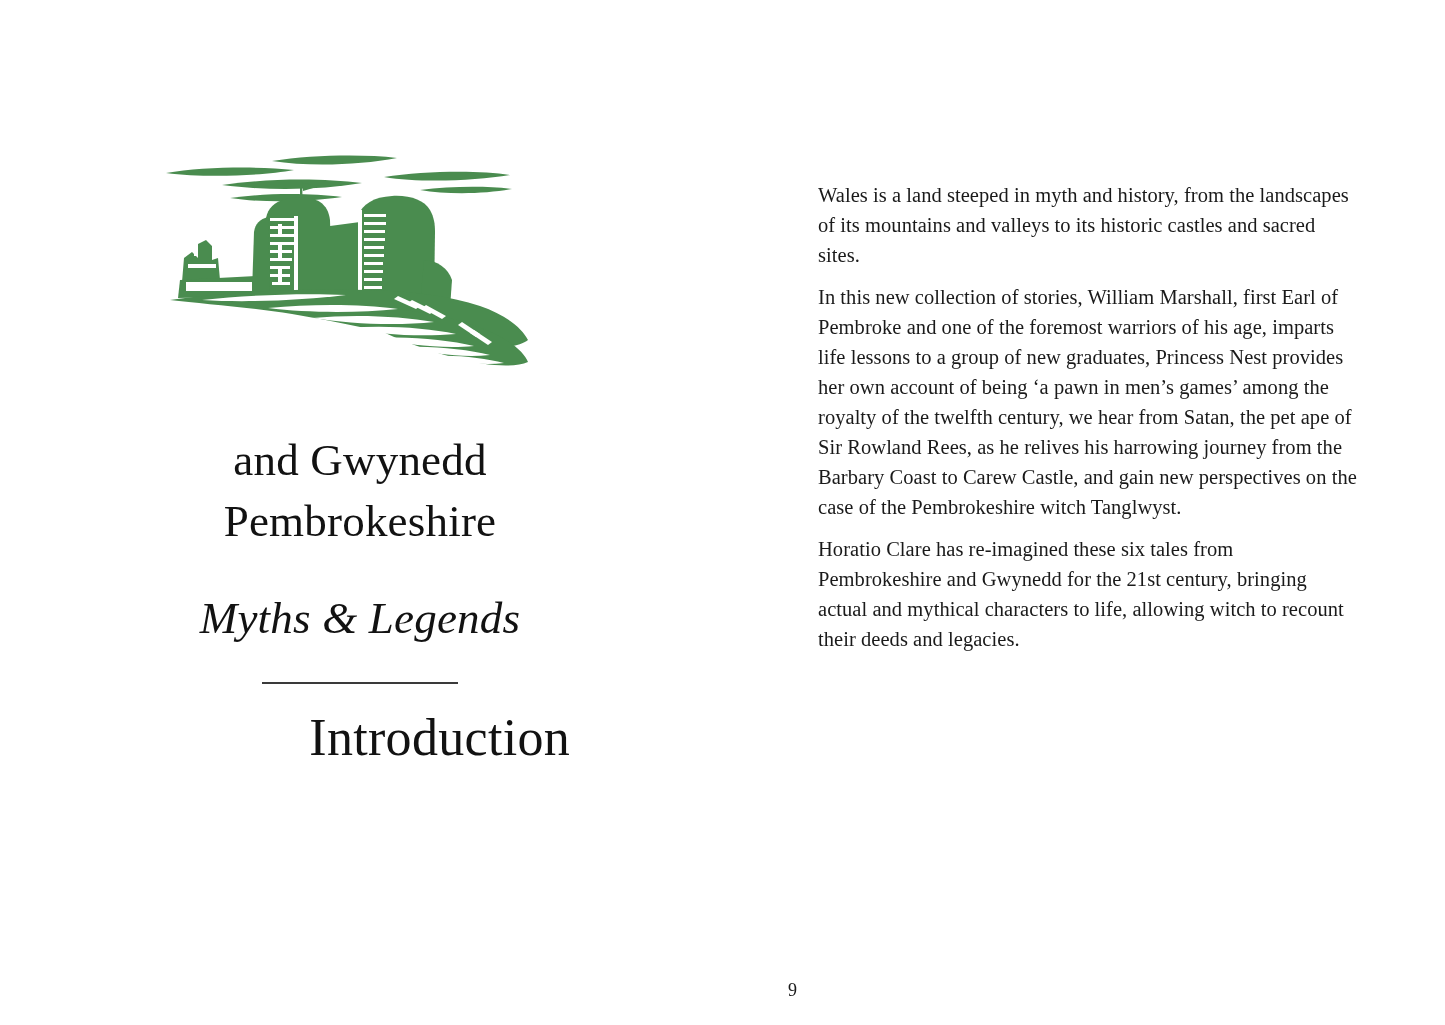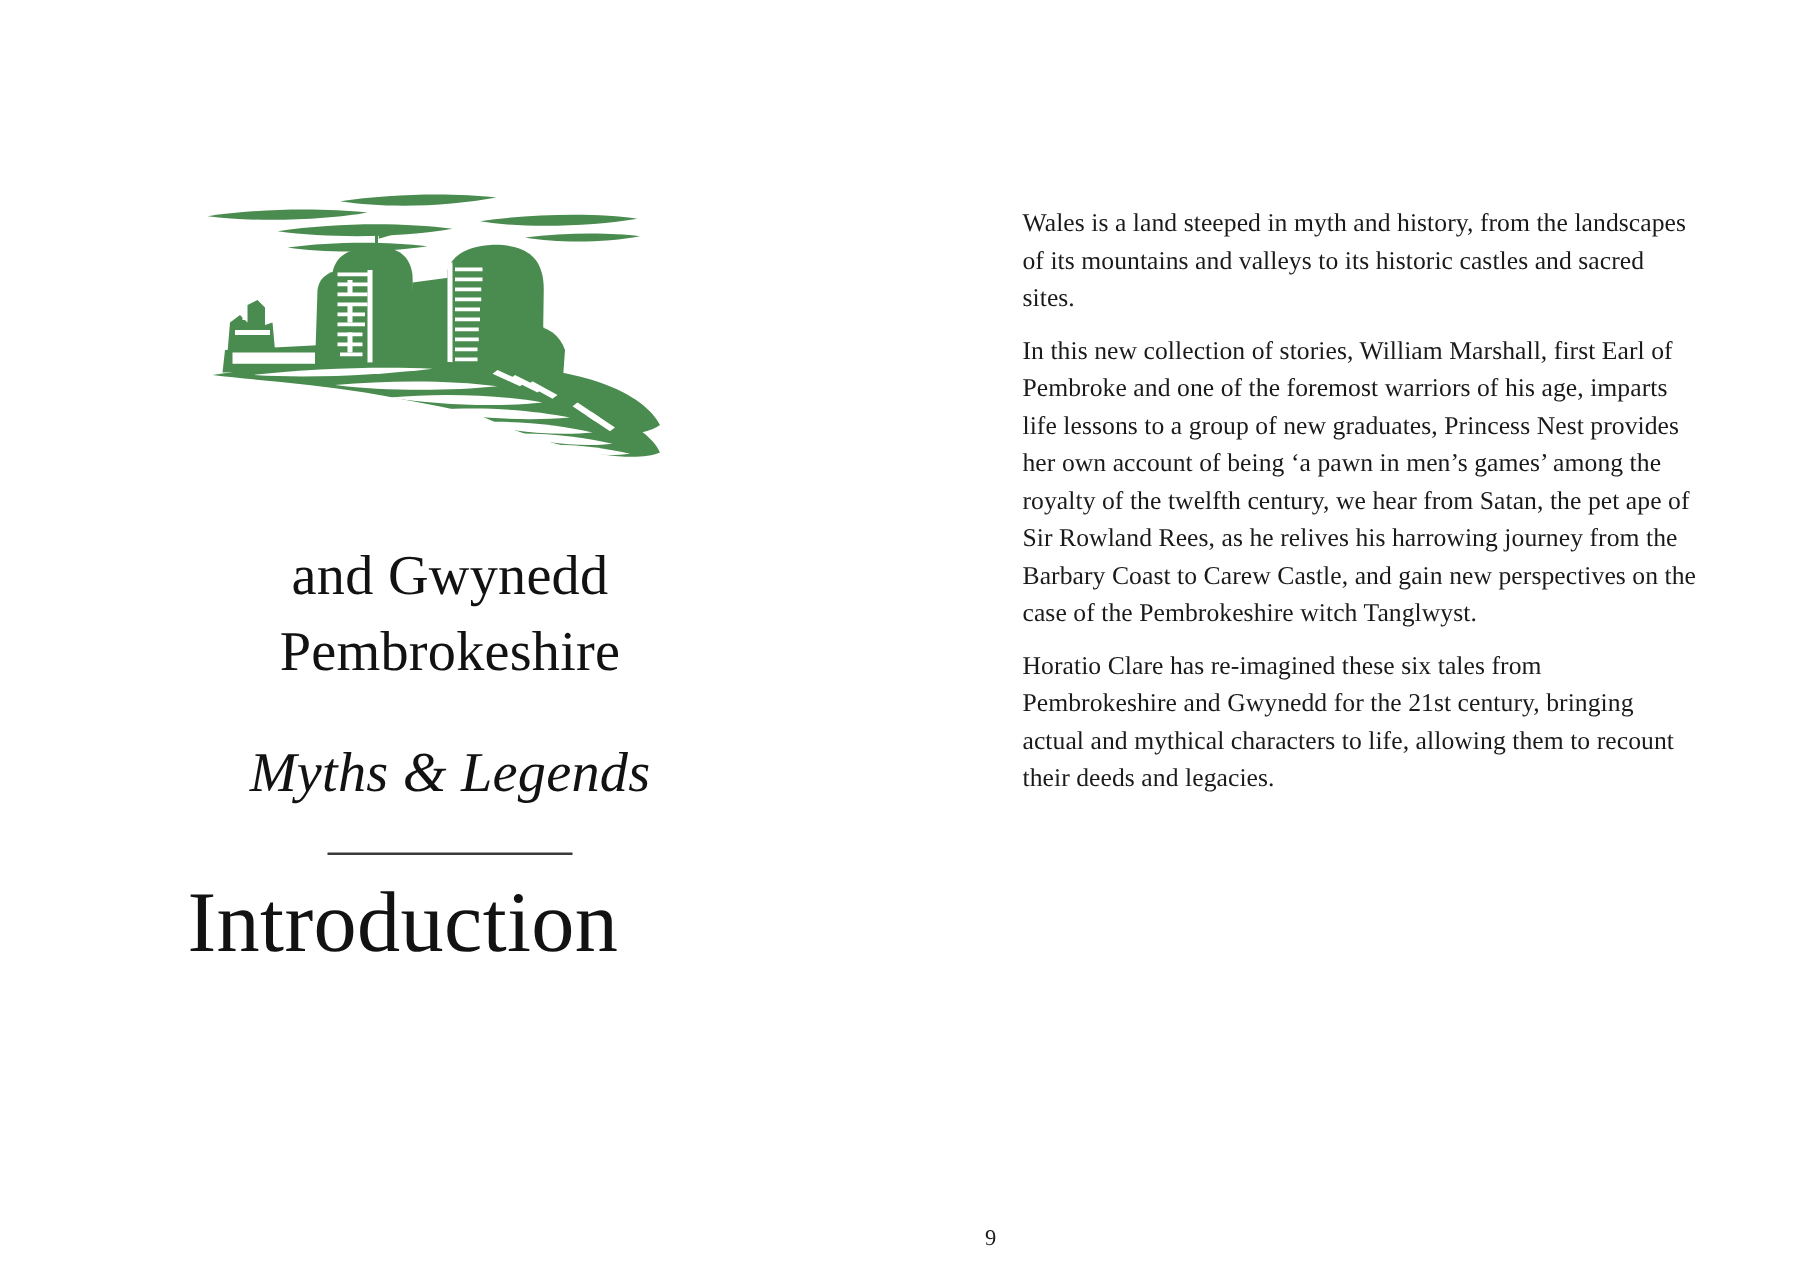--- a/index.html
+++ b/index.html
@@ -63,33 +63,33 @@
   }
 
   .divider {
     width: 196px;
     height: 2px;
     background: #3a3a3a;
     margin: 33px auto 0 auto;
   }
 
   .section-heading {
-    text-align: left;
-    font-size: 69px;
+    text-align: right;
+    font-size: 52px;
     line-height: 60px;
     margin-top: 24px;
     color: #121212;
     letter-spacing: 0.3px;
   }
 
   
   .right-col {
     position: absolute;
     left: 818px;
-    top: 164px;
+    top: 180px;
     width: 540px;
   }
   .body-para {
     font-size: 20.5px;
     line-height: 30px;
     margin: 0 0 12px 0;
     text-align: left;
     color: #1a1a1a;
     letter-spacing: 0.05px;
   }
@@ -219,20 +219,20 @@
     </div>
 
     <div class="divider"></div>
 
     <div class="section-heading">Introduction</div>
   </div>
 
   <div class="right-col">
     <p class="body-para">Wales is a land steeped in myth and history, from the landscapes of its mountains and valleys to its historic castles and sacred sites.</p>
     <p class="body-para">In this new collection of stories, William Marshall, first Earl of Pembroke and one of the foremost warriors of his age, imparts life lessons to a group of new graduates, Princess Nest provides her own account of being ‘a pawn in men’s games’ among the royalty of the twelfth century, we hear from Satan, the pet ape of Sir Rowland Rees, as he relives his harrowing journey from the Barbary Coast to Carew Castle, and gain new perspectives on the case of the Pembrokeshire witch Tanglwyst.</p>
-    <p class="body-para">Horatio Clare has re-imagined these six tales from Pembrokeshire and Gwynedd for the 21st century, bringing actual and mythical characters to life, allowing them to recount their deeds and legacies.</p>
+    <p class="body-para">Horatio Clare has re-imagined these six tales from Pembrokeshire and Gwynedd for the 21st century, bringing actual and mythical characters to life, allowing witch to recount their deeds and legacies.</p>
   </div>
 
   <div class="folio">
     <span class="folio-inner">9</span>
   </div>
 
 </div>
 
 </body></html>

